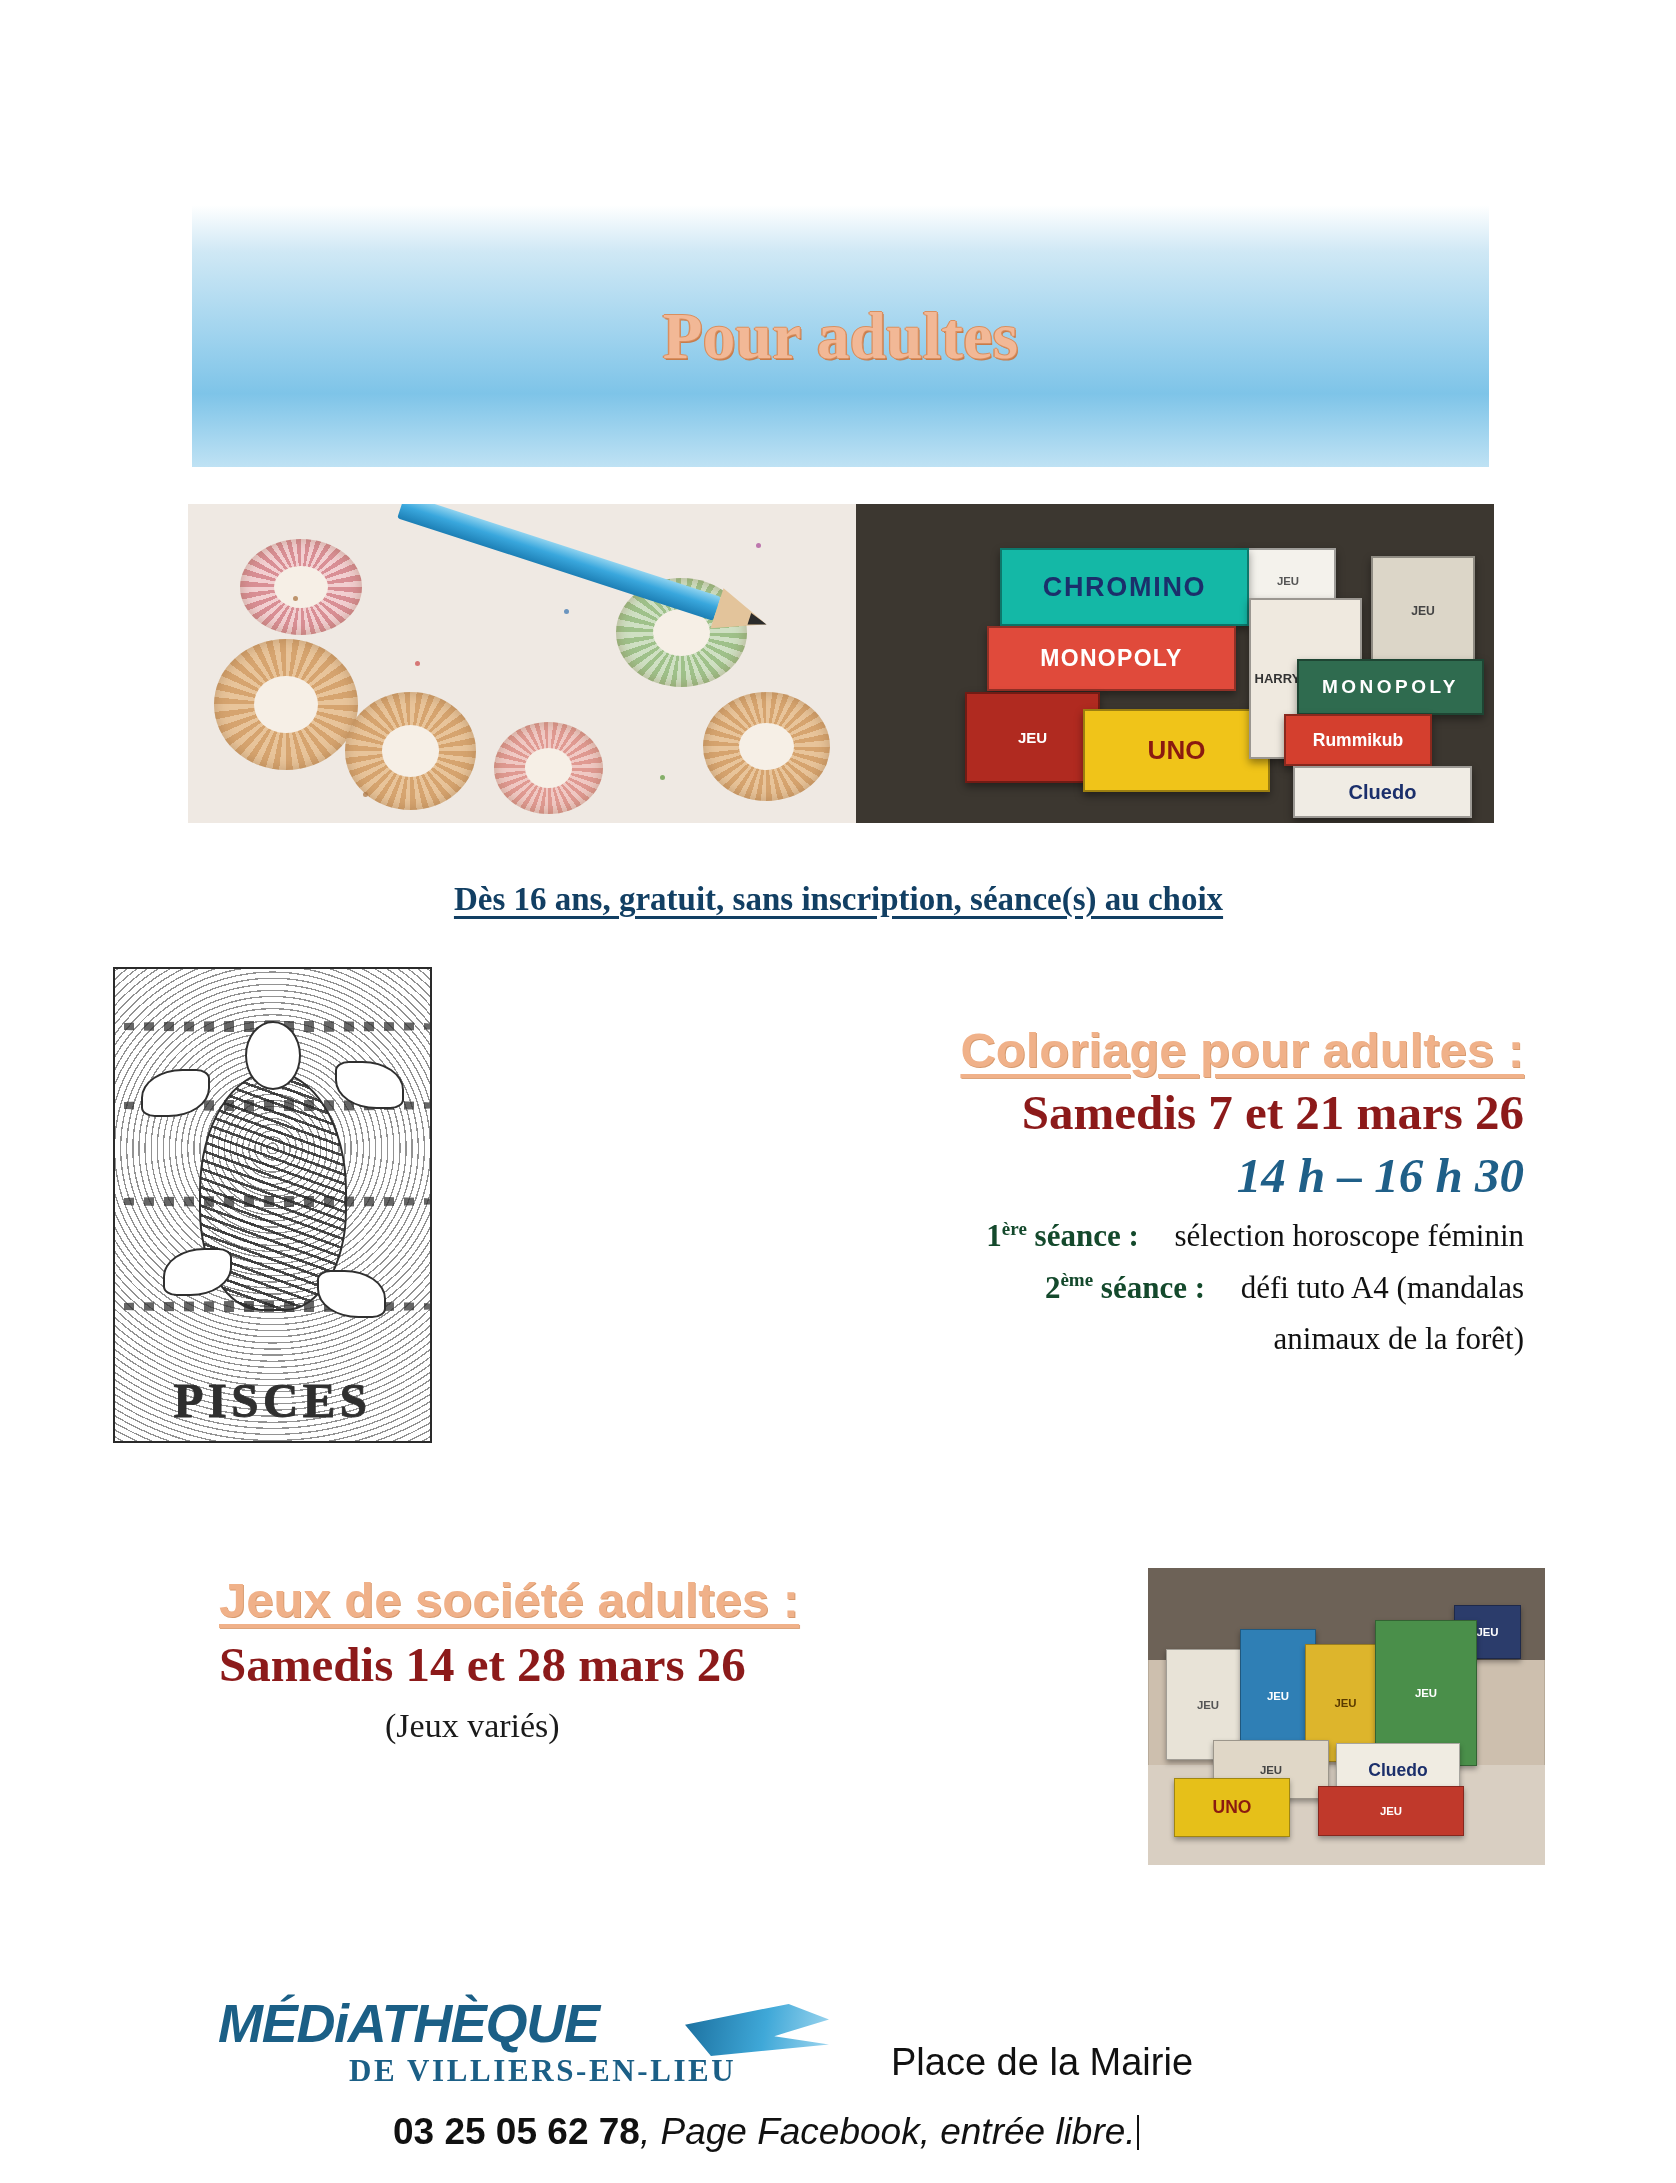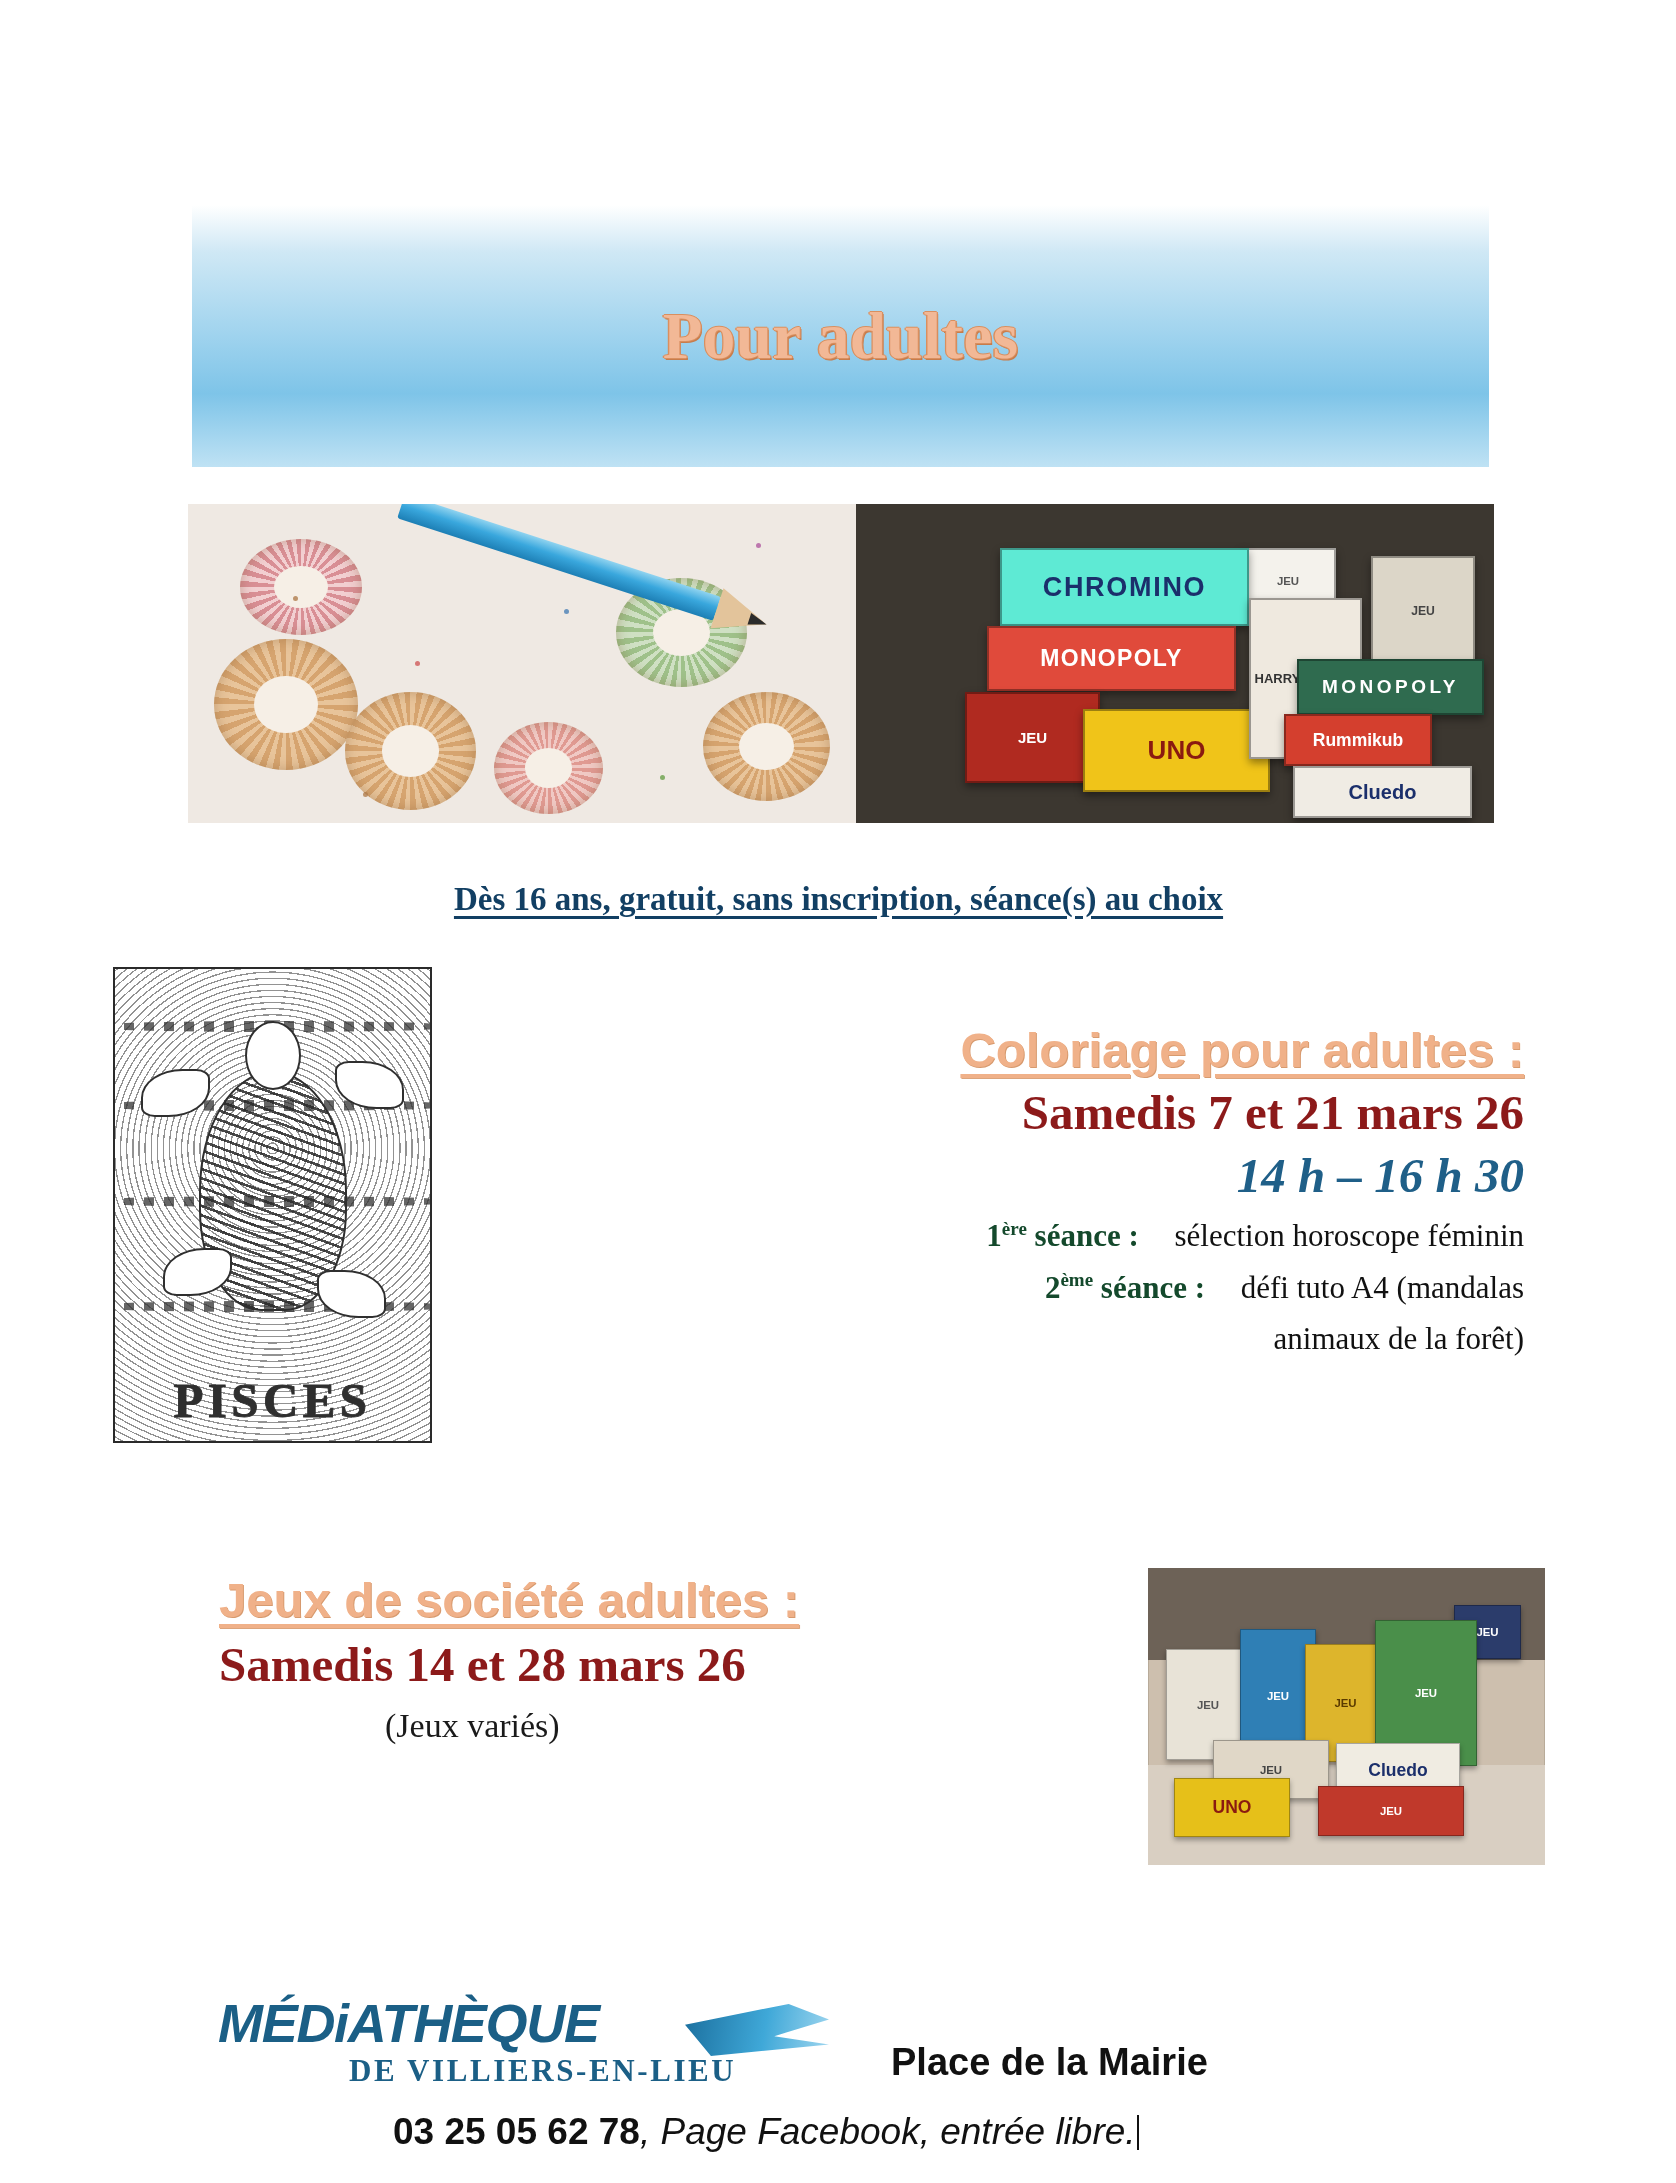--- a/index.html
+++ b/index.html
@@ -141,21 +141,21 @@
     box-shadow: 0 3.5px 7.9px rgba(0,0,0,.4);
     font-family: "Liberation Sans", sans-serif;
     font-weight: bold;
     color: #fff;
     display: flex;
     align-items: center;
     justify-content: center;
     text-align: center;
     overflow: hidden;
   }
-  .bg-chromino { left: 144px; top: 44px;  width: 245px; height: 74px; background:#5eead4; color:#1b2f6b; font-size: 27px; letter-spacing:1.7px;}
+  .bg-chromino { left: 144px; top: 44px;  width: 245px; height: 74px; background:#14b8a6; color:#1b2f6b; font-size: 27px; letter-spacing:1.7px;}
   .bg-monopoly { left: 131px; top: 122px;  width: 245px; height: 61px; background:#e04a3b; font-size: 23px; letter-spacing:1.3px;}
   .bg-redbox   { left: 109px; top: 188px;  width: 131px; height: 87px; background:#b02a20; font-size: 15px;}
   .bg-uno      { left: 227px; top: 205px;  width: 183px; height: 79px; background:#f0c419; color:#8a1a10; font-size: 26px;}
   .bg-hp       { left: 393px; top: 94px;  width: 109px; height: 157px; background:#efe9df; color:#333; font-size: 13px;}
   .bg-scrabble { left: 441px;top: 155px;  width: 183px; height: 52px; background:#2f6b4f; font-size: 19px; letter-spacing:3.5px;}
   .bg-rummikub { left: 428px; top: 210px;  width: 144px; height: 48px; background:#d43f2e; font-size: 17.5px;}
   .bg-cluedo   { left: 437px;top: 262px;  width: 175px; height: 48px; background:#f0ece4; color:#1b2f6b; font-size: 20px;}
   .bg-tall     { left: 515px;top: 52px;  width: 100px; height: 105px; background:#dcd6c8; color:#444; font-size: 12.2px;}
   .bg-white    { left: 384px; top: 44px;  width: 92px; height: 61px; background:#f4f2ec; color:#555; font-size: 11.4px;}
 
@@ -412,21 +412,21 @@
     left: 467px; top: 7.9px;
     width: 144px; height: 52px;
     background: linear-gradient(100deg,#1b6f9e 0%, #3fa8d8 55%, #9fd6ef 100%);
     clip-path: polygon(0 40%, 72% 0, 100% 30%, 62% 62%, 100% 78%, 18% 100%);
   }
   .addr {
     position: absolute;
     left: 891px;
     top: 2041px;
     font-family: "Liberation Sans", sans-serif;
-    font-weight: bold;
+    font-weight: normal;
     font-size: 38px;
     color: #111;
     white-space: nowrap;
   }
   .contact {
     position: absolute;
     left: 393px;
     top: 2111px;
     font-family: "Liberation Sans", sans-serif;
     font-style: italic;

